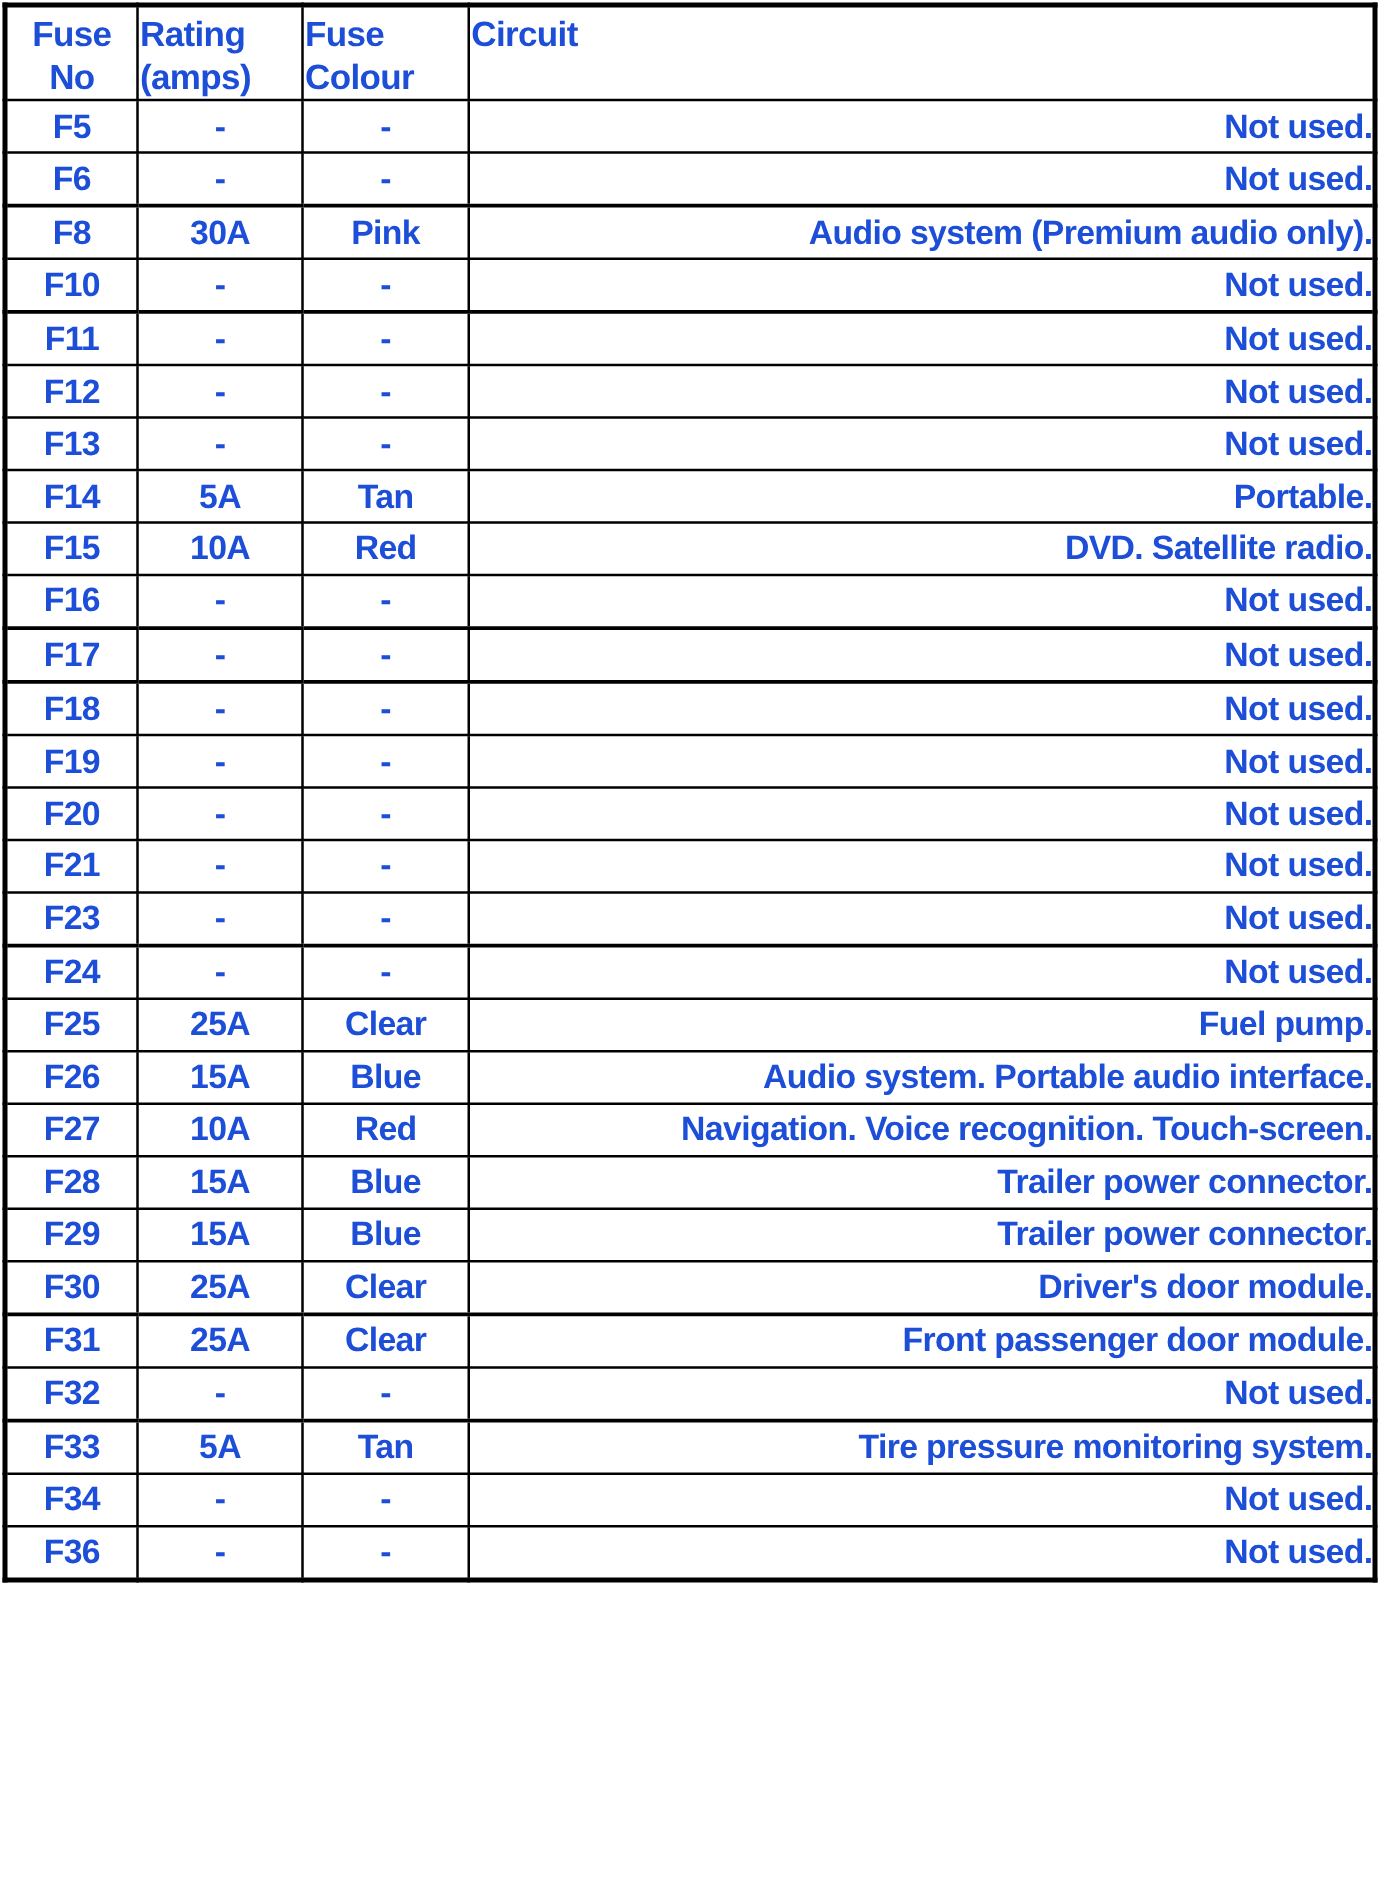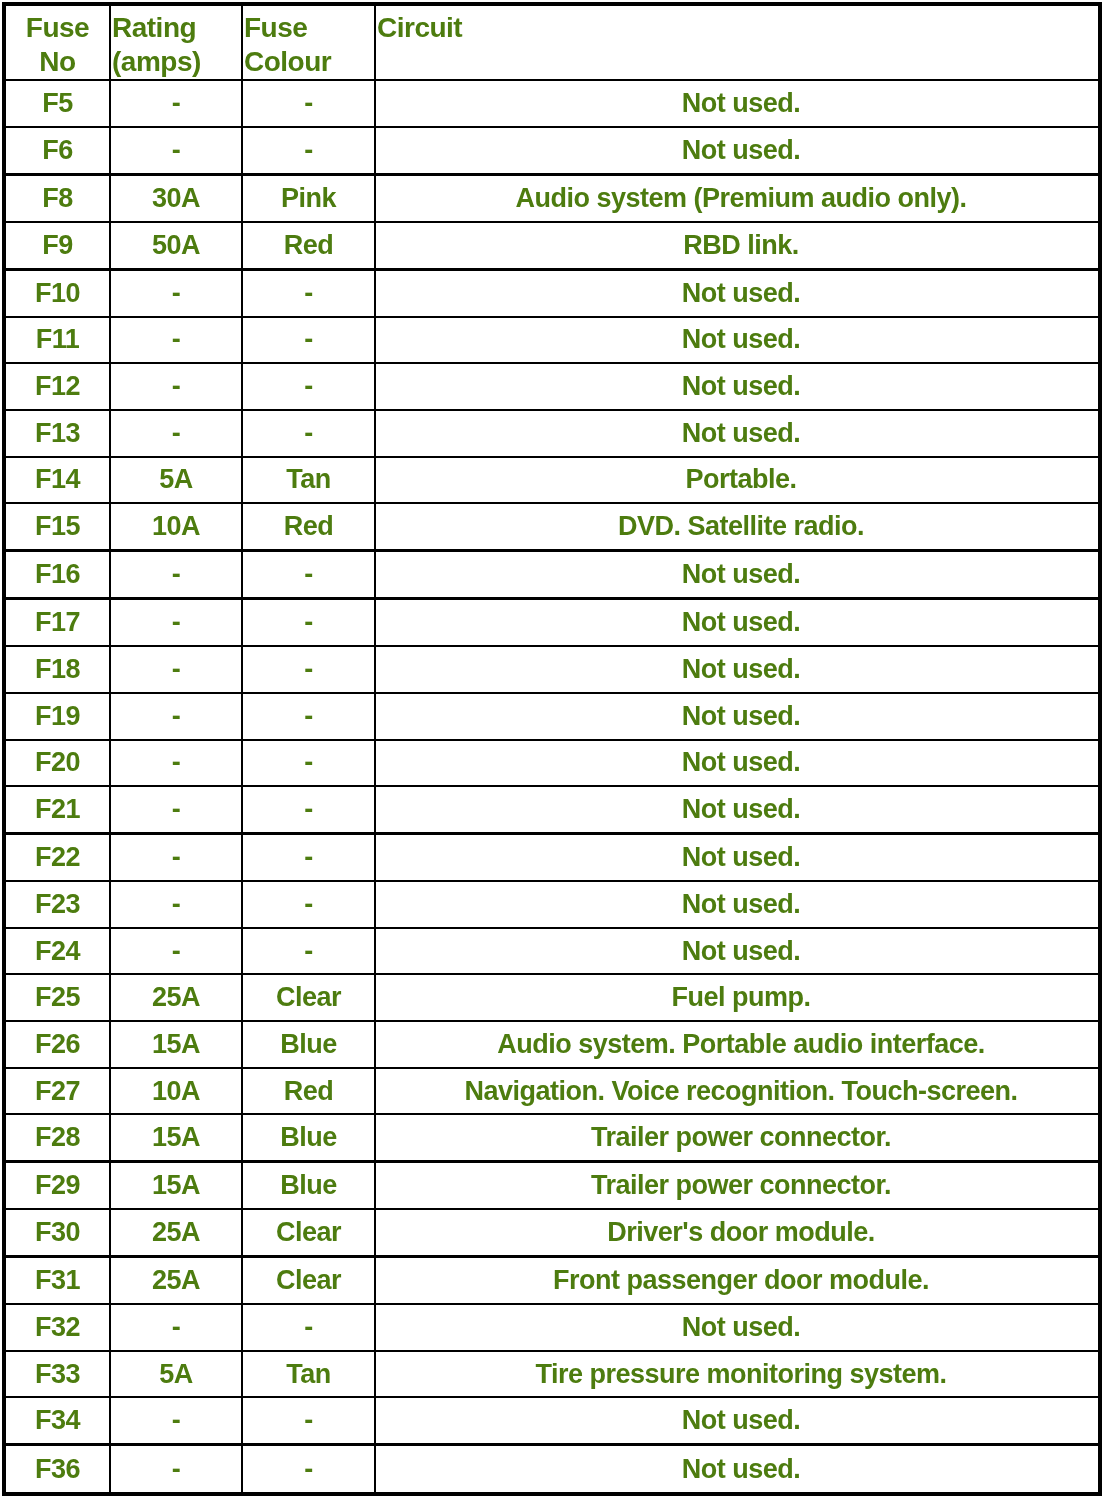--- a/index.html
+++ b/index.html
@@ -12,25 +12,25 @@
     width: 1120px;
     height: 1502px;
     background: #ffffff;
     overflow: hidden;
   }
   table.fuse-table {
     position: absolute;
     left: 2px;
     top: 2px;
     width: 1096px;
-    height: 1494px;
+    height: 1264px;
     border-collapse: collapse;
     table-layout: fixed;
     font-family: "Liberation Sans", sans-serif;
-    color: #4d7c0f;
+    color: #1d4ed8;
   }
   table.fuse-table, table.fuse-table th, table.fuse-table td {
     border: 2px solid #000000;
   }
   table.fuse-table {
     border-width: 4px;
   }
   thead tr {
     height: 72px;
   }
@@ -48,21 +48,21 @@
   thead th.h-fuse { text-align: center; }
   tbody td {
     font-size: 27px;
     font-weight: bold;
     letter-spacing: -0.5px;
     text-align: center;
     vertical-align: middle;
     padding: 0;
   }
   tbody td.c-circuit {
-    text-align: center;
+    text-align: right;
     padding-left: 8px;
   }
   
   tbody tr:nth-child(2) td,
   tbody tr:nth-child(4) td,
   tbody tr:nth-child(10) td,
   tbody tr:nth-child(11) td,
   tbody tr:nth-child(16) td,
   tbody tr:nth-child(23) td,
   tbody tr:nth-child(25) td,
@@ -107,26 +107,20 @@
   </tr>
 
 
   <tr>
     <td class="c-fuse">F8</td>
     <td class="c-rating">30A</td>
     <td class="c-colour">Pink</td>
     <td class="c-circuit">Audio system (Premium audio only).</td>
   </tr>
 
-  <tr>
-    <td class="c-fuse">F9</td>
-    <td class="c-rating">50A</td>
-    <td class="c-colour">Red</td>
-    <td class="c-circuit">RBD link.</td>
-  </tr>
 
   <tr>
     <td class="c-fuse">F10</td>
     <td class="c-rating">-</td>
     <td class="c-colour">-</td>
     <td class="c-circuit">Not used.</td>
   </tr>
 
   <tr>
     <td class="c-fuse">F11</td>
@@ -198,26 +192,20 @@
     <td class="c-circuit">Not used.</td>
   </tr>
 
   <tr>
     <td class="c-fuse">F21</td>
     <td class="c-rating">-</td>
     <td class="c-colour">-</td>
     <td class="c-circuit">Not used.</td>
   </tr>
 
-  <tr>
-    <td class="c-fuse">F22</td>
-    <td class="c-rating">-</td>
-    <td class="c-colour">-</td>
-    <td class="c-circuit">Not used.</td>
-  </tr>
 
   <tr>
     <td class="c-fuse">F23</td>
     <td class="c-rating">-</td>
     <td class="c-colour">-</td>
     <td class="c-circuit">Not used.</td>
   </tr>
 
   <tr>
     <td class="c-fuse">F24</td>

